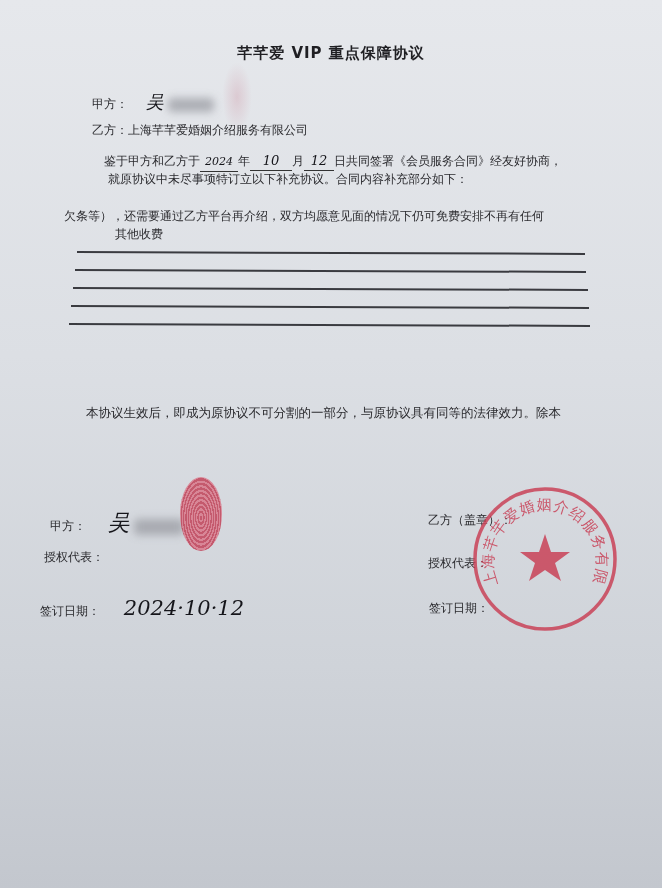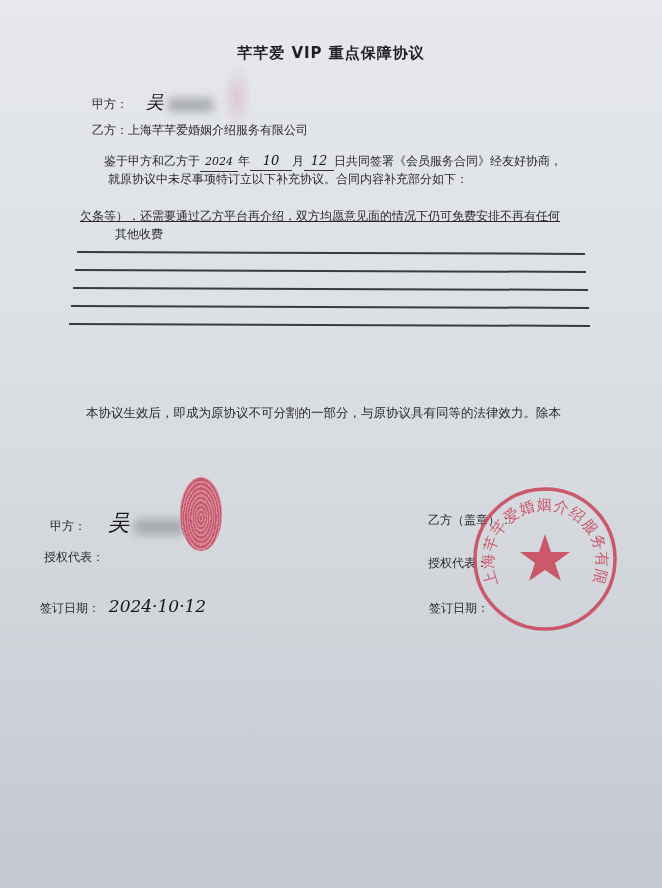--- a/index.html
+++ b/index.html
@@ -44,41 +44,41 @@
 
   <div class="abs label" style="left:92px; top:122px;">
     <span>乙方：</span><span>上海芊芊爱婚姻介绍服务有限公司</span>
   </div>
 
   <div class="abs body-text" style="left:104px; top:152px;">
     <span>鉴于甲方和乙方于</span><span class="u hand" style="width:38px; font-size:11px;">2024</span><span>年</span><span class="u hand" style="width:42px; font-size:13px;font-style:italic;">10</span><span>月</span><span class="u hand" style="width:30px; font-size:13px;">12</span><span>日共同签署《会员服务合同》经友好协商，</span>
   </div>
   <div class="abs body-text" style="left:84px; top:170px;margin-left:24px;">就原协议中未尽事项特订立以下补充协议。合同内容补充部分如下：</div>
 
-  <div class="abs body-text" style="left:80px; top:207px;text-decoration:underline;">欠条等），还需要通过乙方平台再介绍，双方均愿意见面的情况下仍可免费安排不再有任何</div>
+  <div class="abs body-text" style="left:64px; top:207px;">欠条等），还需要通过乙方平台再介绍，双方均愿意见面的情况下仍可免费安排不再有任何</div>
   <div class="abs body-text" style="left:80px; top:225px;margin-left:35px;">其他收费</div>
 
   <div class="line" style="left:77px; width:508px; top:252px; transform:rotate(0.2deg);"></div>
   <div class="line" style="left:75px; width:511px; top:270px; transform:rotate(0.2deg);"></div>
   <div class="line" style="left:73px; width:515px; top:288px; transform:rotate(0.2deg);"></div>
   <div class="line" style="left:71px; width:518px; top:306px; transform:rotate(0.2deg);"></div>
   <div class="line" style="left:69px; width:521px; top:324px; transform:rotate(0.2deg);"></div>
 
   <div class="abs body-text" style="left:86px; top:404px; font-size:12.5px;">本协议生效后，即成为原协议不可分割的一部分，与原协议具有同等的法律效力。除本</div>
 
   <div class="abs label" style="left:50px; top:508px;">
     <span>甲方：</span>
     <span class="hand" style="font-size:22px; margin-left:18px;">吴</span>
     <span class="blur" style="width:50px; height:16px; vertical-align:middle;"></span>
   </div>
   <div class="fingerprint"></div>
   <div class="abs label" style="left:44px; top:549px;">授权代表：</div>
   <div class="abs label" style="left:40px; top:596px;">
     <span>签订日期：</span>
-    <span class="hand" style="font-size:17px; margin-left:5px;">2024·10·12</span>
+    <span class="hand" style="font-size:21px; margin-left:20px;">2024·10·12</span>
   </div>
 
   <div class="abs label" style="left:428px; top:512px;">乙方（盖章）：</div>
   <div class="abs label" style="left:428px; top:555px;">授权代表：</div>
   <div class="abs label" style="left:429px; top:600px;">签订日期：</div>
 
   <svg class="seal" viewBox="0 0 150 150">
     <defs>
       <path id="sealArc" d="M 28 100 A 52 52 0 1 1 122 100"></path>
     </defs>

